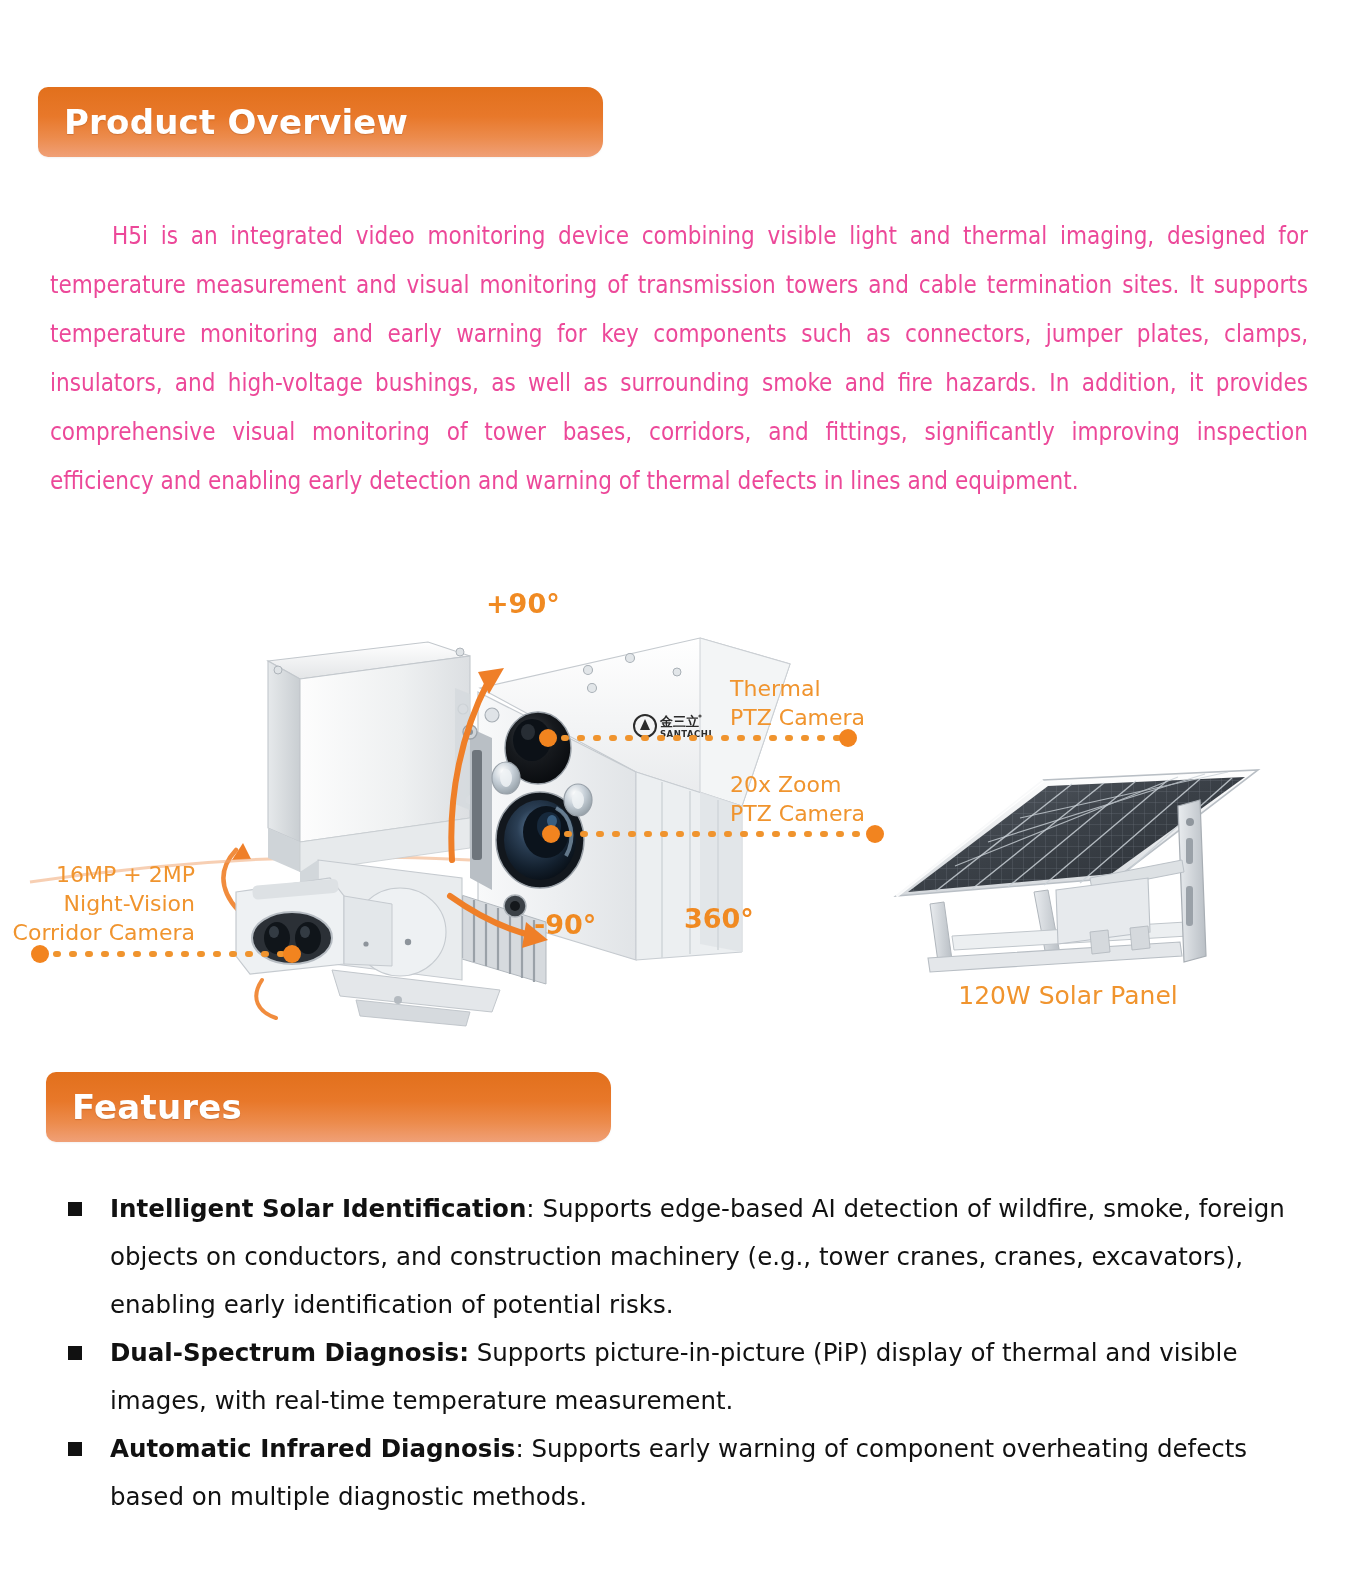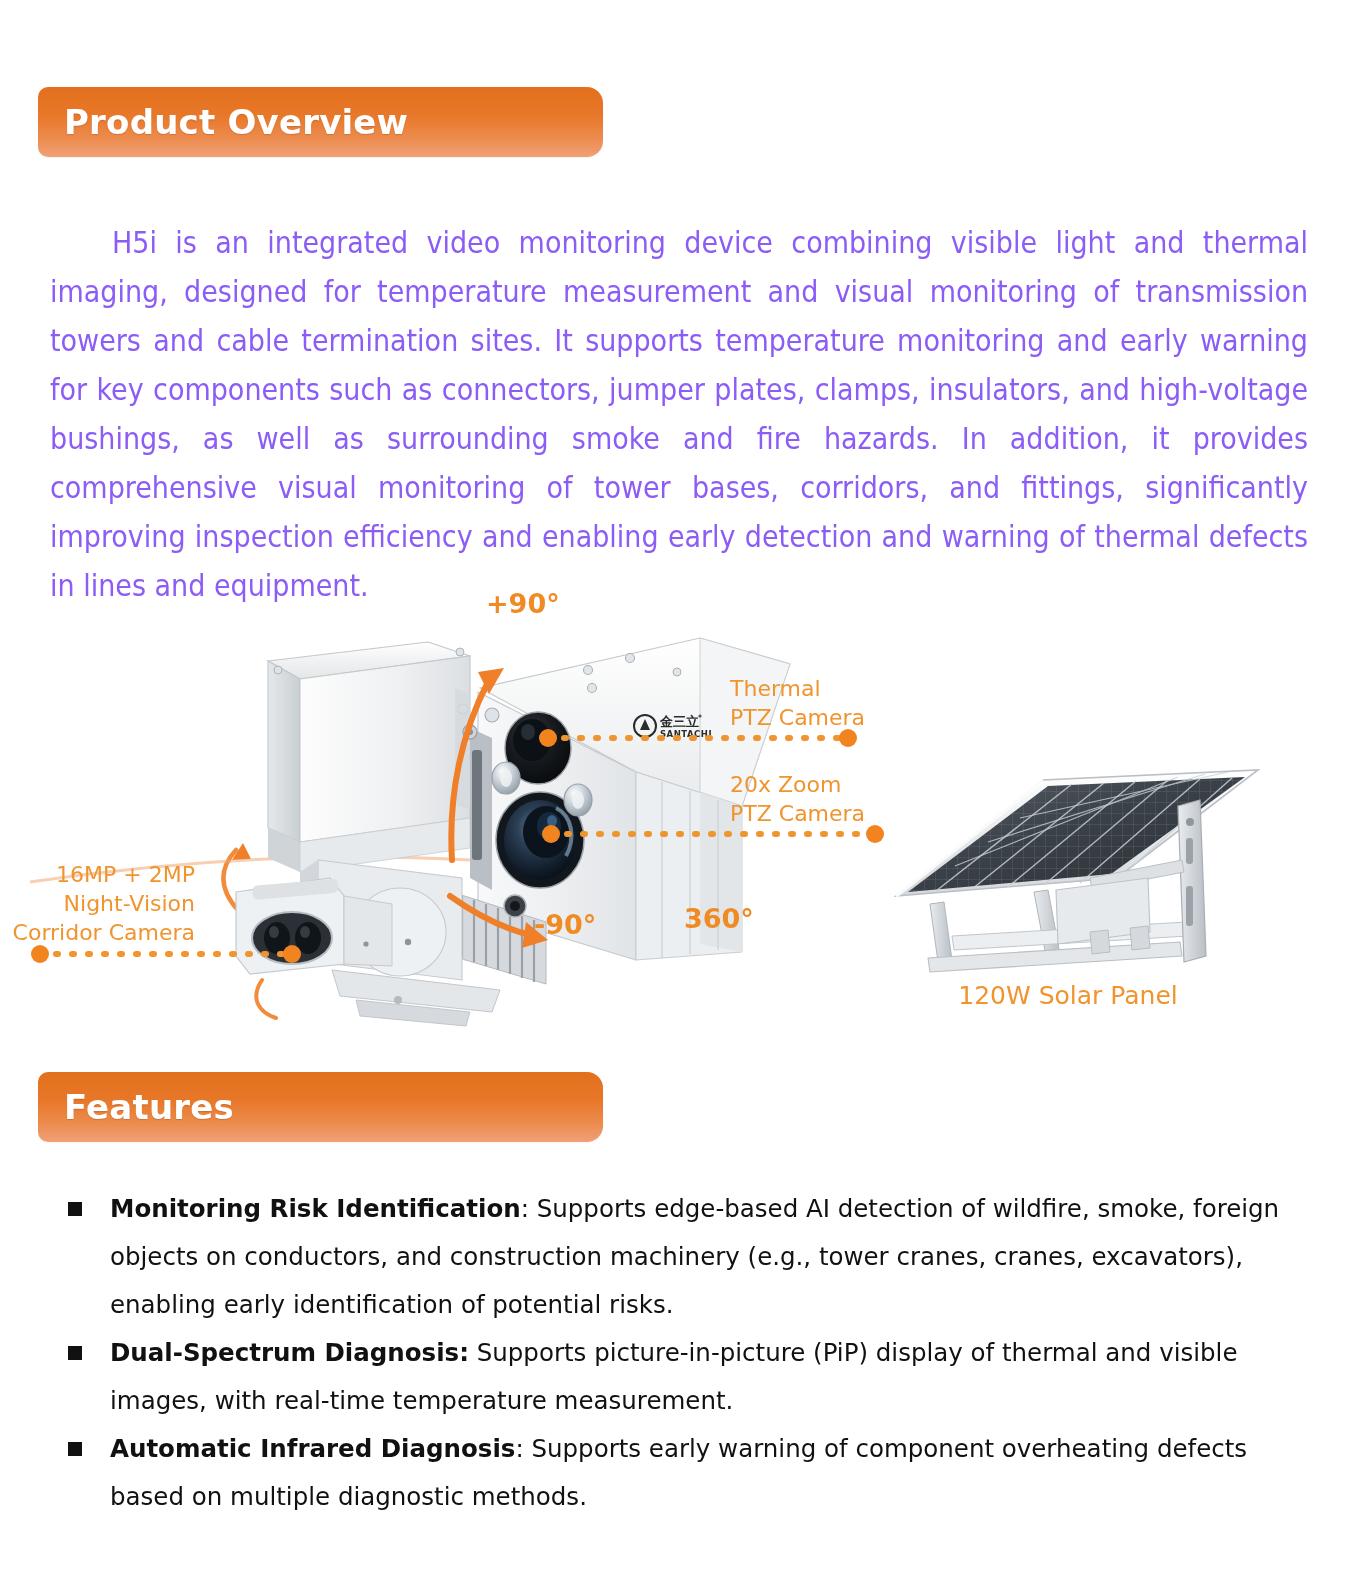--- a/index.html
+++ b/index.html
@@ -37,33 +37,33 @@
   .banner-title {
     color: #ffffff;
     font-size: 34px;
     font-weight: bold;
     letter-spacing: 0.2px;
     margin-left: 26px;
     font-family: "DejaVu Sans", "Liberation Sans", sans-serif;
     text-shadow: 0 1px 1px rgba(120,50,10,0.25);
   }
   #banner-overview { top: 87px; }
-  #banner-features { top: 1072px; }
+  #banner-features { top: 1072px; margin-left: 8px; }
 
   
   #overview-paragraph {
     position: absolute;
     top: 188px;
     left: 50px;
     width: 1258px;
-    font-size: 30px;
+    font-size: 24px;
     line-height: 49px;
     text-align: justify;
     text-indent: 62px;
-    color: #8b5cf6;
+    color: #ec4899;
     font-family: "DejaVu Sans", "Liberation Sans", sans-serif;
     font-stretch: condensed;
   }
 
   
   #diagram {
     position: absolute;
     top: 560px;
     left: 0;
     width: 1369px;
@@ -431,21 +431,21 @@
   </text>
 </svg>
 </div>
 
 <div class="banner" id="banner-features">
   <span class="banner-title">Features</span>
 </div>
 
 <ul id="features-list">
   <li>
-    <span class="feature-lead">Monitoring Risk Identification</span><span>: Supports edge-based AI detection of wildfire, smoke, foreign objects on conductors, and construction machinery (e.g., tower cranes, cranes, excavators), enabling early identification of potential risks.</span>
+    <span class="feature-lead">Intelligent Solar Identification</span><span>: Supports edge-based AI detection of wildfire, smoke, foreign objects on conductors, and construction machinery (e.g., tower cranes, cranes, excavators), enabling early identification of potential risks.</span>
   </li>
   <li>
     <span class="feature-lead">Dual-Spectrum Diagnosis:</span><span> Supports picture-in-picture (PiP) display of thermal and visible images, with real-time temperature measurement.</span>
   </li>
   <li>
     <span class="feature-lead">Automatic Infrared Diagnosis</span><span>: Supports early warning of component overheating defects based on multiple diagnostic methods.</span>
   </li>
 </ul>
 
 </body></html>

